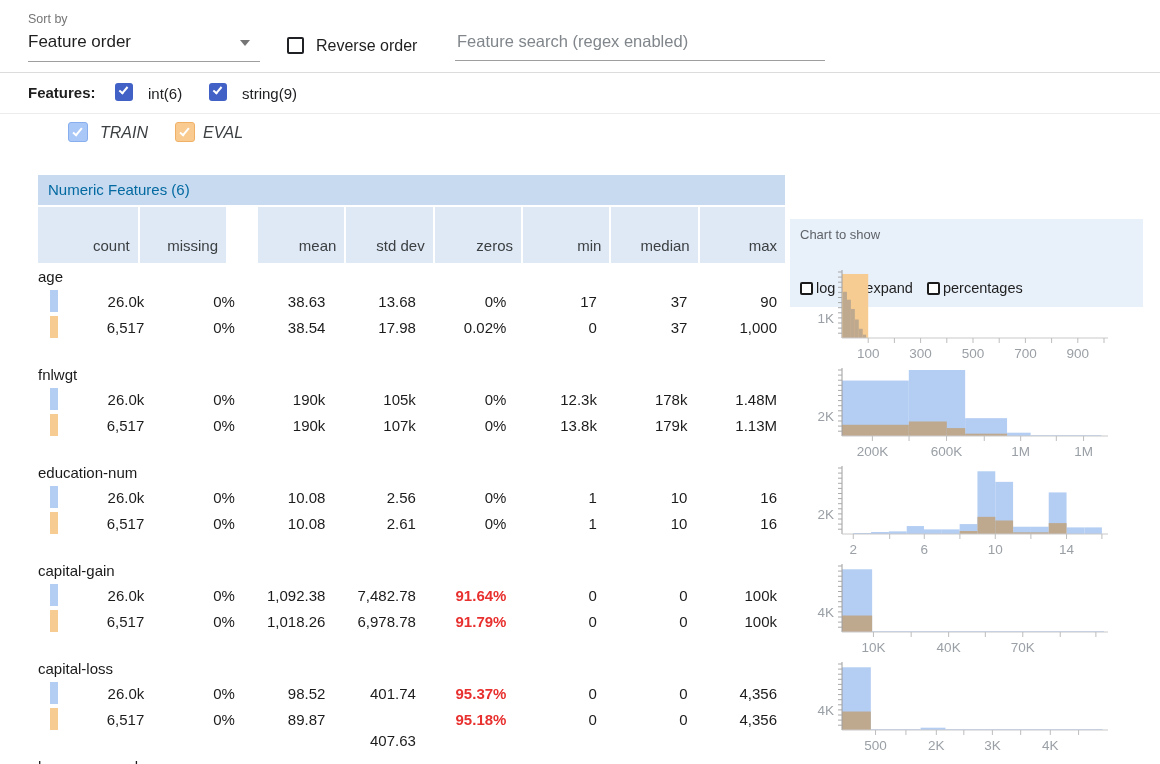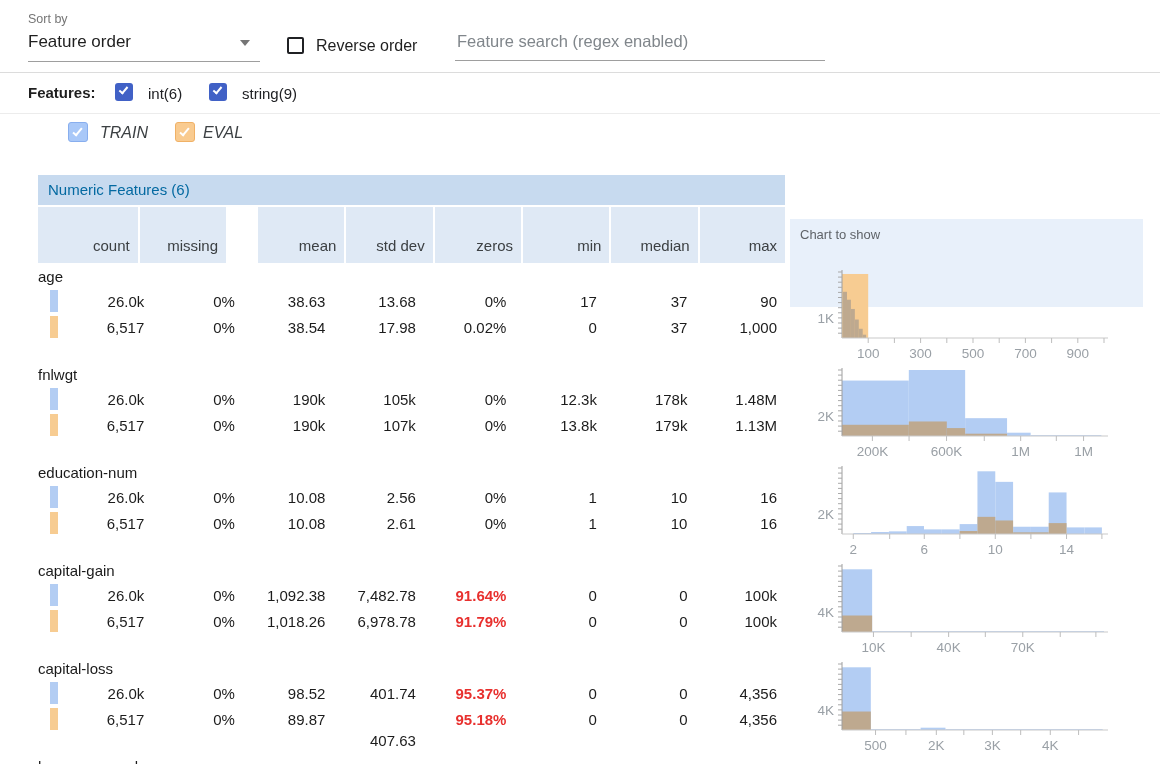--- a/index.html
+++ b/index.html
@@ -115,20 +115,34 @@
       <div class="col-header" style="width: 90px; margin-left: 32px;">mean</div>
       <div class="col-header" style="width: 90px;">std dev</div>
       <div class="col-header" style="width: 90px;">zeros</div>
       <div class="col-header" style="width: 90px;">min</div>
       <div class="col-header" style="width: 90px;">median</div>
       <div class="col-header" style="width: 89px;">max</div>
     </div>
 
   <div class="chart-panel">
     <div class="chart-show-label">Chart to show</div>
+    <div class="chart-opts">
+      <span class="chart-opt">
+        <span class="box"></span>
+        <span class="lbl">log</span>
+      </span>
+      <span class="chart-opt">
+        <span class="box"></span>
+        <span class="lbl">expand</span>
+      </span>
+      <span class="chart-opt">
+        <span class="box"></span>
+        <span class="lbl">percentages</span>
+      </span>
+    </div>
   </div>
 
   <div class="blocks">
       <div class="feature-block" style="top: 0px;">
         <div class="feature-name">age</div>
         <div class="stat-row" style="top: 20px;">
           <div class="stat-cell" style="width: 104px;"><span class="swatch" style="background: rgb(179, 205, 243);"></span>26.0k</div>
           <div class="stat-cell" style="width: 90px;">0%</div>
           <div class="stat-cell" style="width: 90px;">38.63</div>
           <div class="stat-cell" style="width: 90px;">13.68</div>

